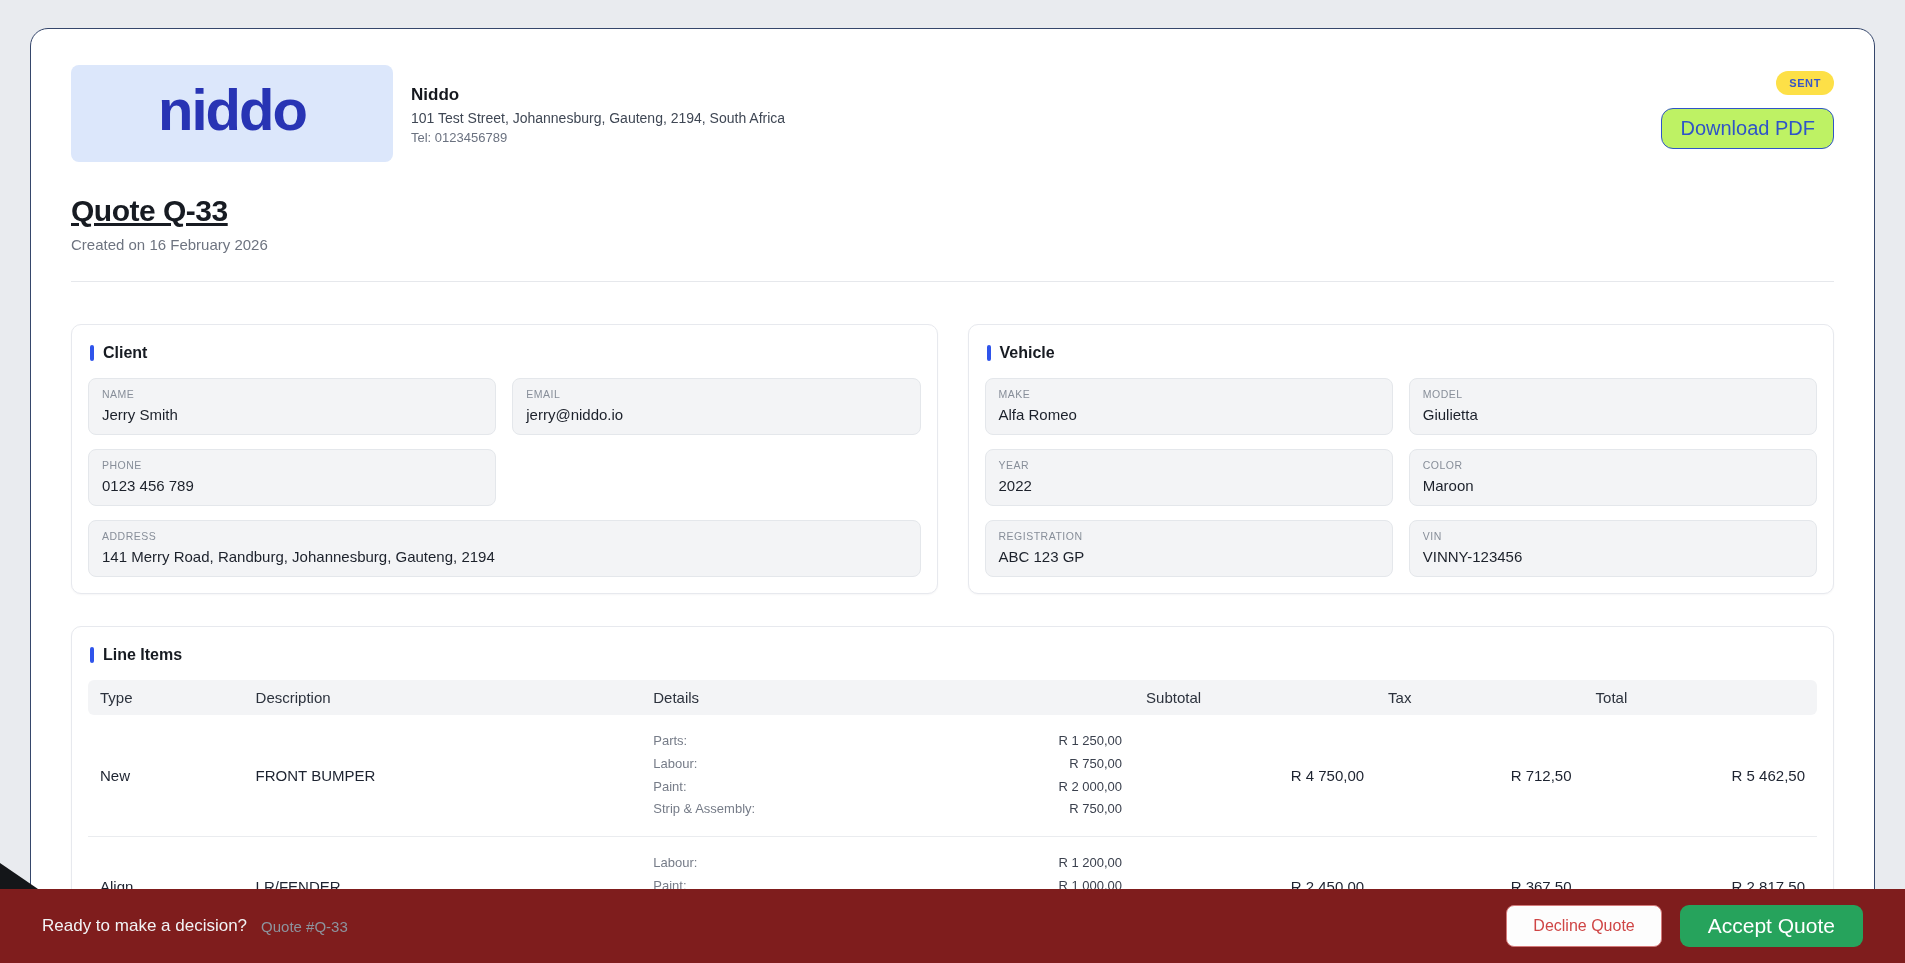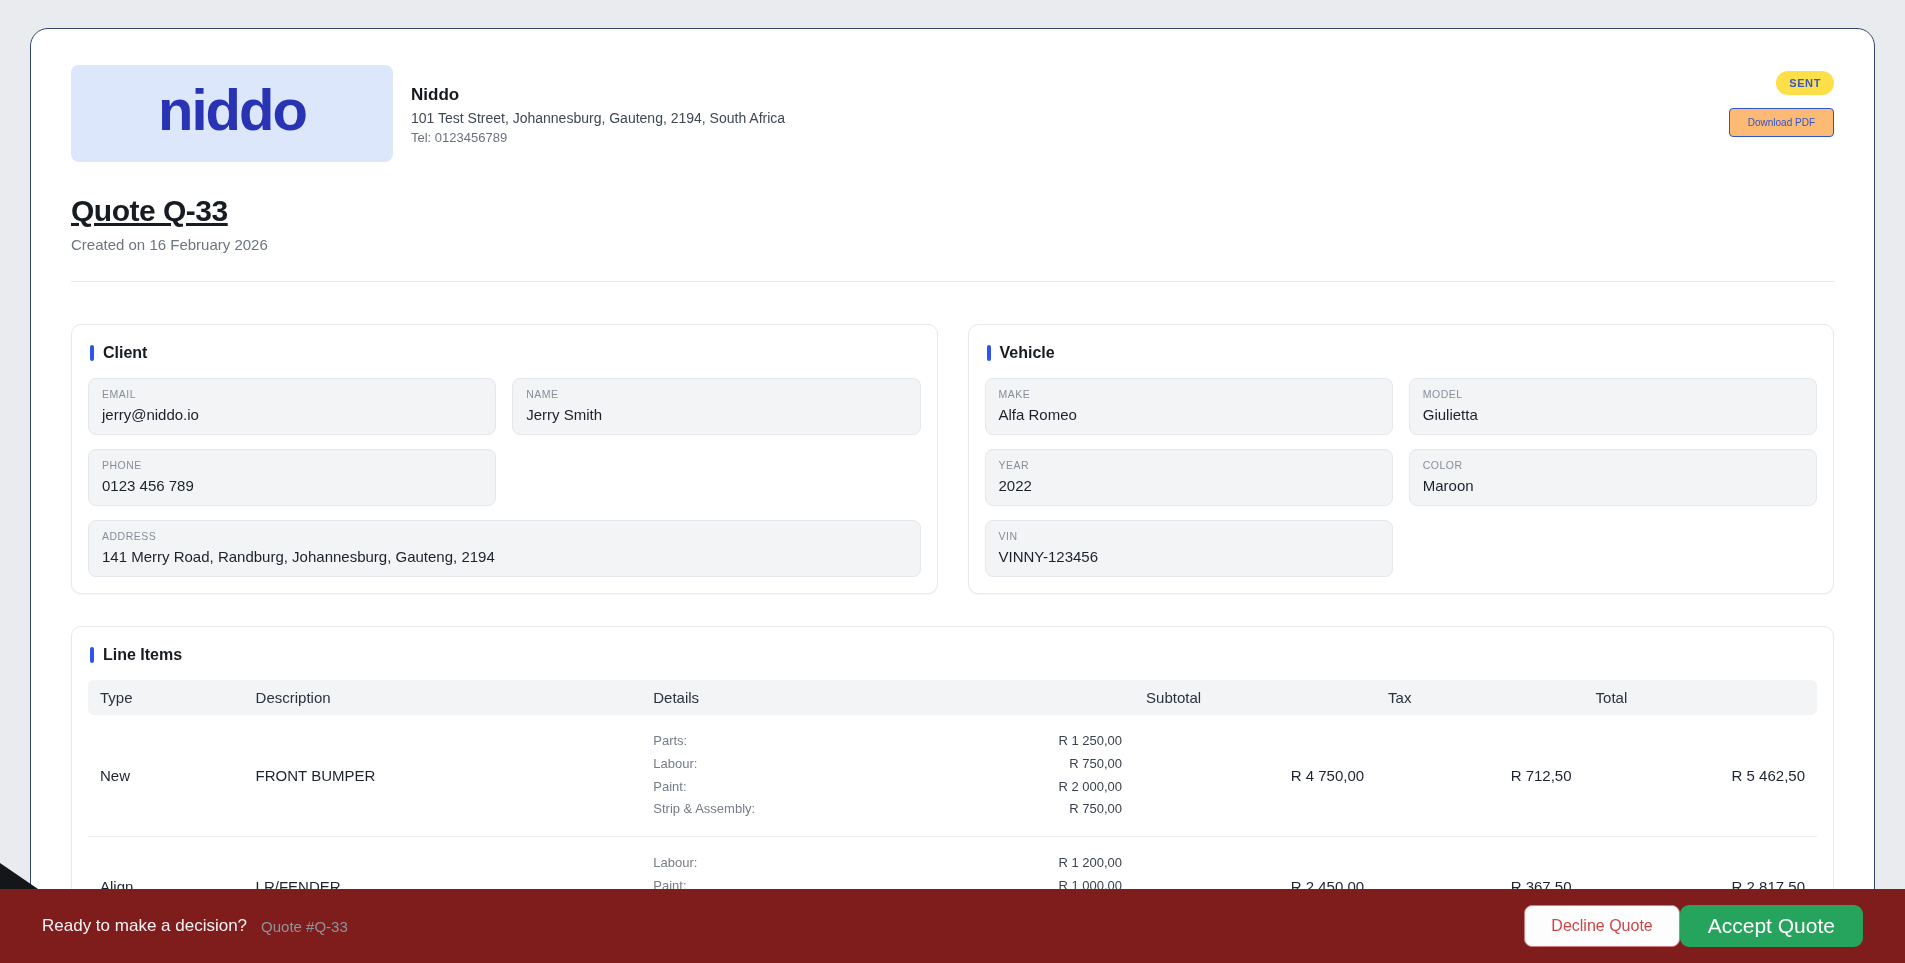--- a/index.html
+++ b/index.html
@@ -46,23 +46,23 @@
     margin-left: auto;
     display: flex; flex-direction: column; align-items: flex-end;
     gap: 13px; padding-top: 6px;
   }
   .status-badge {
     background: #fde047; color: #3a57c6;
     font-size: 11px; font-weight: bold; letter-spacing: 0.6px;
     padding: 6px 13px; border-radius: 999px;
   }
   .download-btn {
-    background: #fdba74; color: #2f54c8;
-    border: 1.5px solid #2f54c8; border-radius: 4px;
-    padding: 8px 18px; font-size: 10px;
+    background: #bef264; color: #2f54c8;
+    border: 1.5px solid #2f54c8; border-radius: 12px;
+    padding: 8px 18px; font-size: 20px;
     font-family: inherit; cursor: pointer;
   }
 
   
   .quote-head { margin-top: 32px; }
   .page-title { font-size: 30px; font-weight: 800; color: #171b22; margin: 0; letter-spacing: -0.5px; text-decoration: underline; }
   .created { font-size: 15px; color: #6e7480; margin-top: 8px; }
   .divider { border: none; border-top: 1px solid #e6e8ec; margin: 28px 0 0; }
 
   
@@ -118,21 +118,21 @@
   .decision-bar {
     position: fixed; left: 0; bottom: 0;
     width: 100%; height: 74px;
     background: #7f1d1d;
     display: flex; align-items: center;
     padding: 0 42px;
     z-index: 10;
   }
   .prompt { color: #f2f3f5; font-size: 17px; }
   .quote-ref { color: #8d939d; font-size: 15px; margin-left: 14px; }
-  .bar-buttons { margin-left: auto; display: flex; }
+  .bar-buttons { margin-left: auto; display: flex; gap: 18px; }
   .decline-btn {
     background: #fdfdfd; color: #cf4545;
     border: 1px solid #d47a7a; border-radius: 8px;
     padding: 11px 26px; font-size: 16px;
     font-family: inherit; cursor: pointer;
   }
   .accept-btn {
     background: #26a35c; color: #ffffff;
     border: none; border-radius: 9px;
     padding: 8px 28px; font-size: 21px;
@@ -174,26 +174,26 @@
 
   <div class="info-row">
 
     <section class="card">
       <div class="section-title-row">
         <span class="accent-bar"></span>
         <span class="section-title">Client</span>
       </div>
       <div class="fields-grid">
         <div class="field">
+          <div class="field-label">Name</div>
+          <div class="field-value">Jerry Smith</div>
+        </div>
+        <div class="field">
           <div class="field-label">Email</div>
           <div class="field-value">jerry@niddo.io</div>
-        </div>
-        <div class="field">
-          <div class="field-label">Name</div>
-          <div class="field-value">Jerry Smith</div>
         </div>
         <div class="field">
           <div class="field-label">Phone</div>
           <div class="field-value">0123 456 789</div>
         </div>
         <div class="field full">
           <div class="field-label">Address</div>
           <div class="field-value">141 Merry Road, Randburg, Johannesburg, Gauteng, 2194</div>
         </div>
       </div>
@@ -213,20 +213,24 @@
           <div class="field-label">Model</div>
           <div class="field-value">Giulietta</div>
         </div>
         <div class="field">
           <div class="field-label">Year</div>
           <div class="field-value">2022</div>
         </div>
         <div class="field">
           <div class="field-label">Color</div>
           <div class="field-value">Maroon</div>
+        </div>
+        <div class="field">
+          <div class="field-label">Registration</div>
+          <div class="field-value">ABC 123 GP</div>
         </div>
         <div class="field">
           <div class="field-label">VIN</div>
           <div class="field-value">VINNY-123456</div>
         </div>
       </div>
     </section>
   </div>
 
   <section class="card line-items-card">

